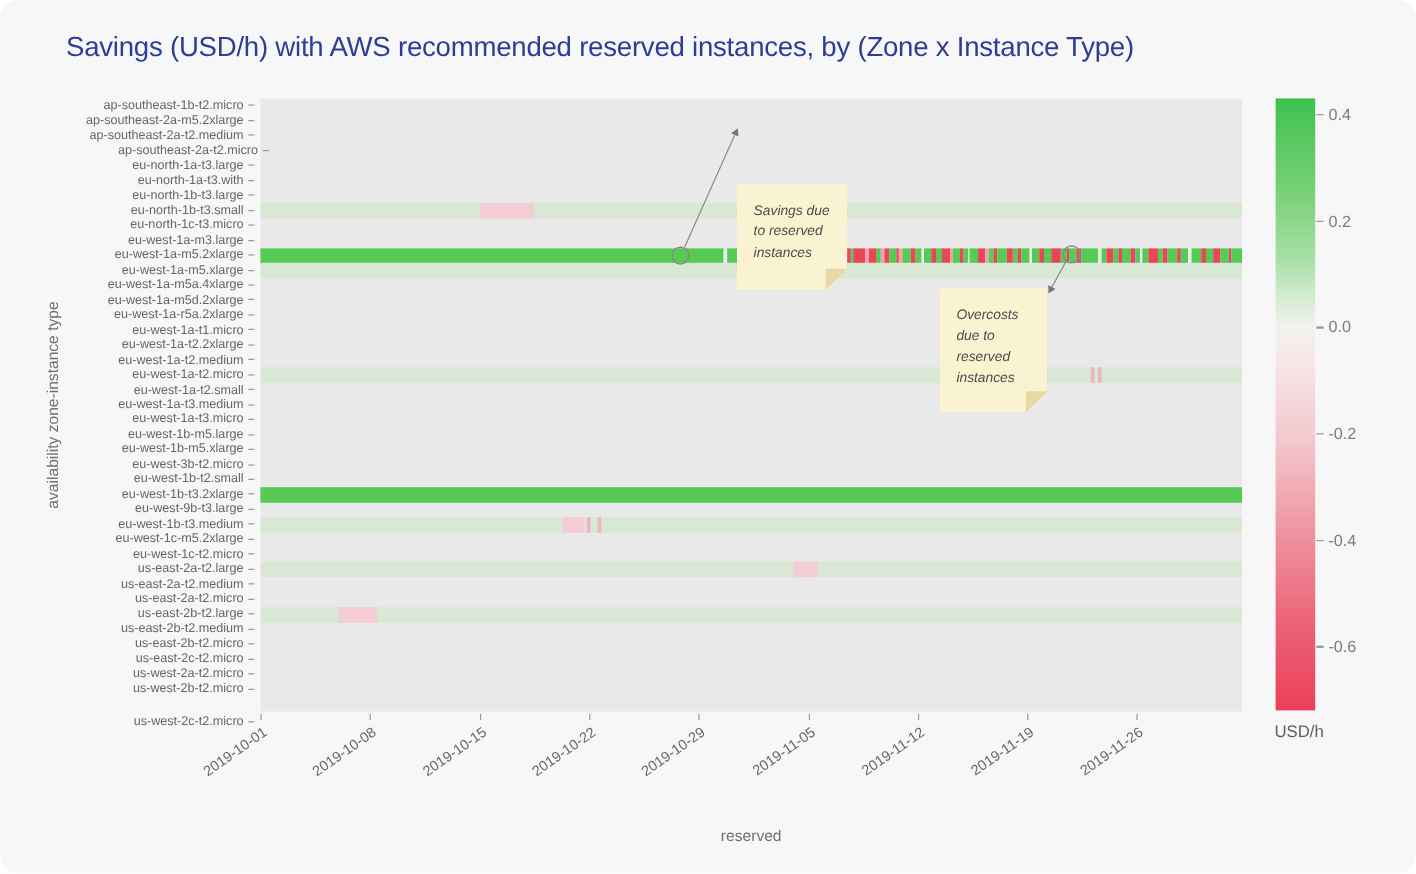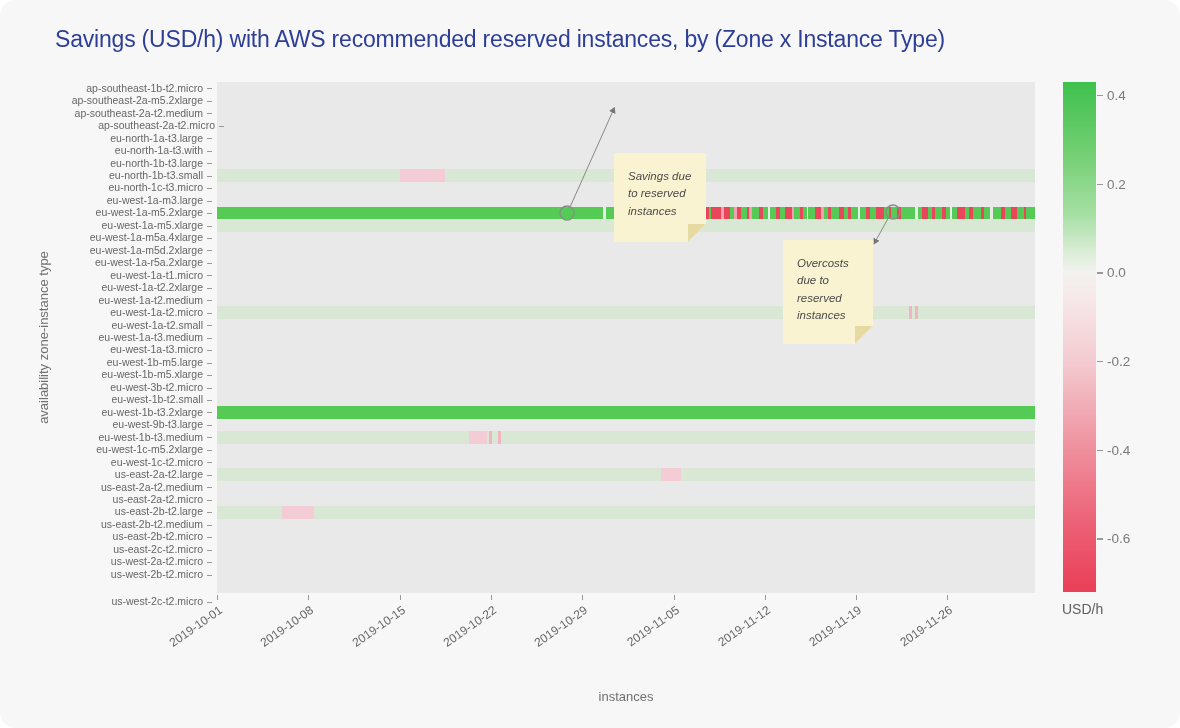--- a/index.html
+++ b/index.html
@@ -252,21 +252,21 @@
       <div class="xtick" style="left: 543.5px;">2019-11-05</div>
       <div class="xtickmark" style="left: 764.8px;"></div>
       <div class="xtick" style="left: 634.8px;">2019-11-12</div>
       <div class="xtickmark" style="left: 856.1px;"></div>
       <div class="xtick" style="left: 726.1px;">2019-11-19</div>
       <div class="xtickmark" style="left: 947.4px;"></div>
       <div class="xtick" style="left: 817.4px;">2019-11-26</div>
     </div>
 
   <div id="ytitle">availability zone-instance type</div>
-  <div id="xtitle">instances</div>
+  <div id="xtitle">reserved</div>
 
   <div id="colorbar"></div>
   <div id="cbticks">
       <div class="cbdash" style="top: 94.8043px;"></div>
       <div class="cbtick" style="top: 88.8043px;">0.4</div>
       <div class="cbdash" style="top: 183.5px;"></div>
       <div class="cbtick" style="top: 177.5px;">0.2</div>
       <div class="cbdash" style="top: 272.196px;"></div>
       <div class="cbtick" style="top: 266.196px;">0.0</div>
       <div class="cbdash" style="top: 360.891px;"></div>

